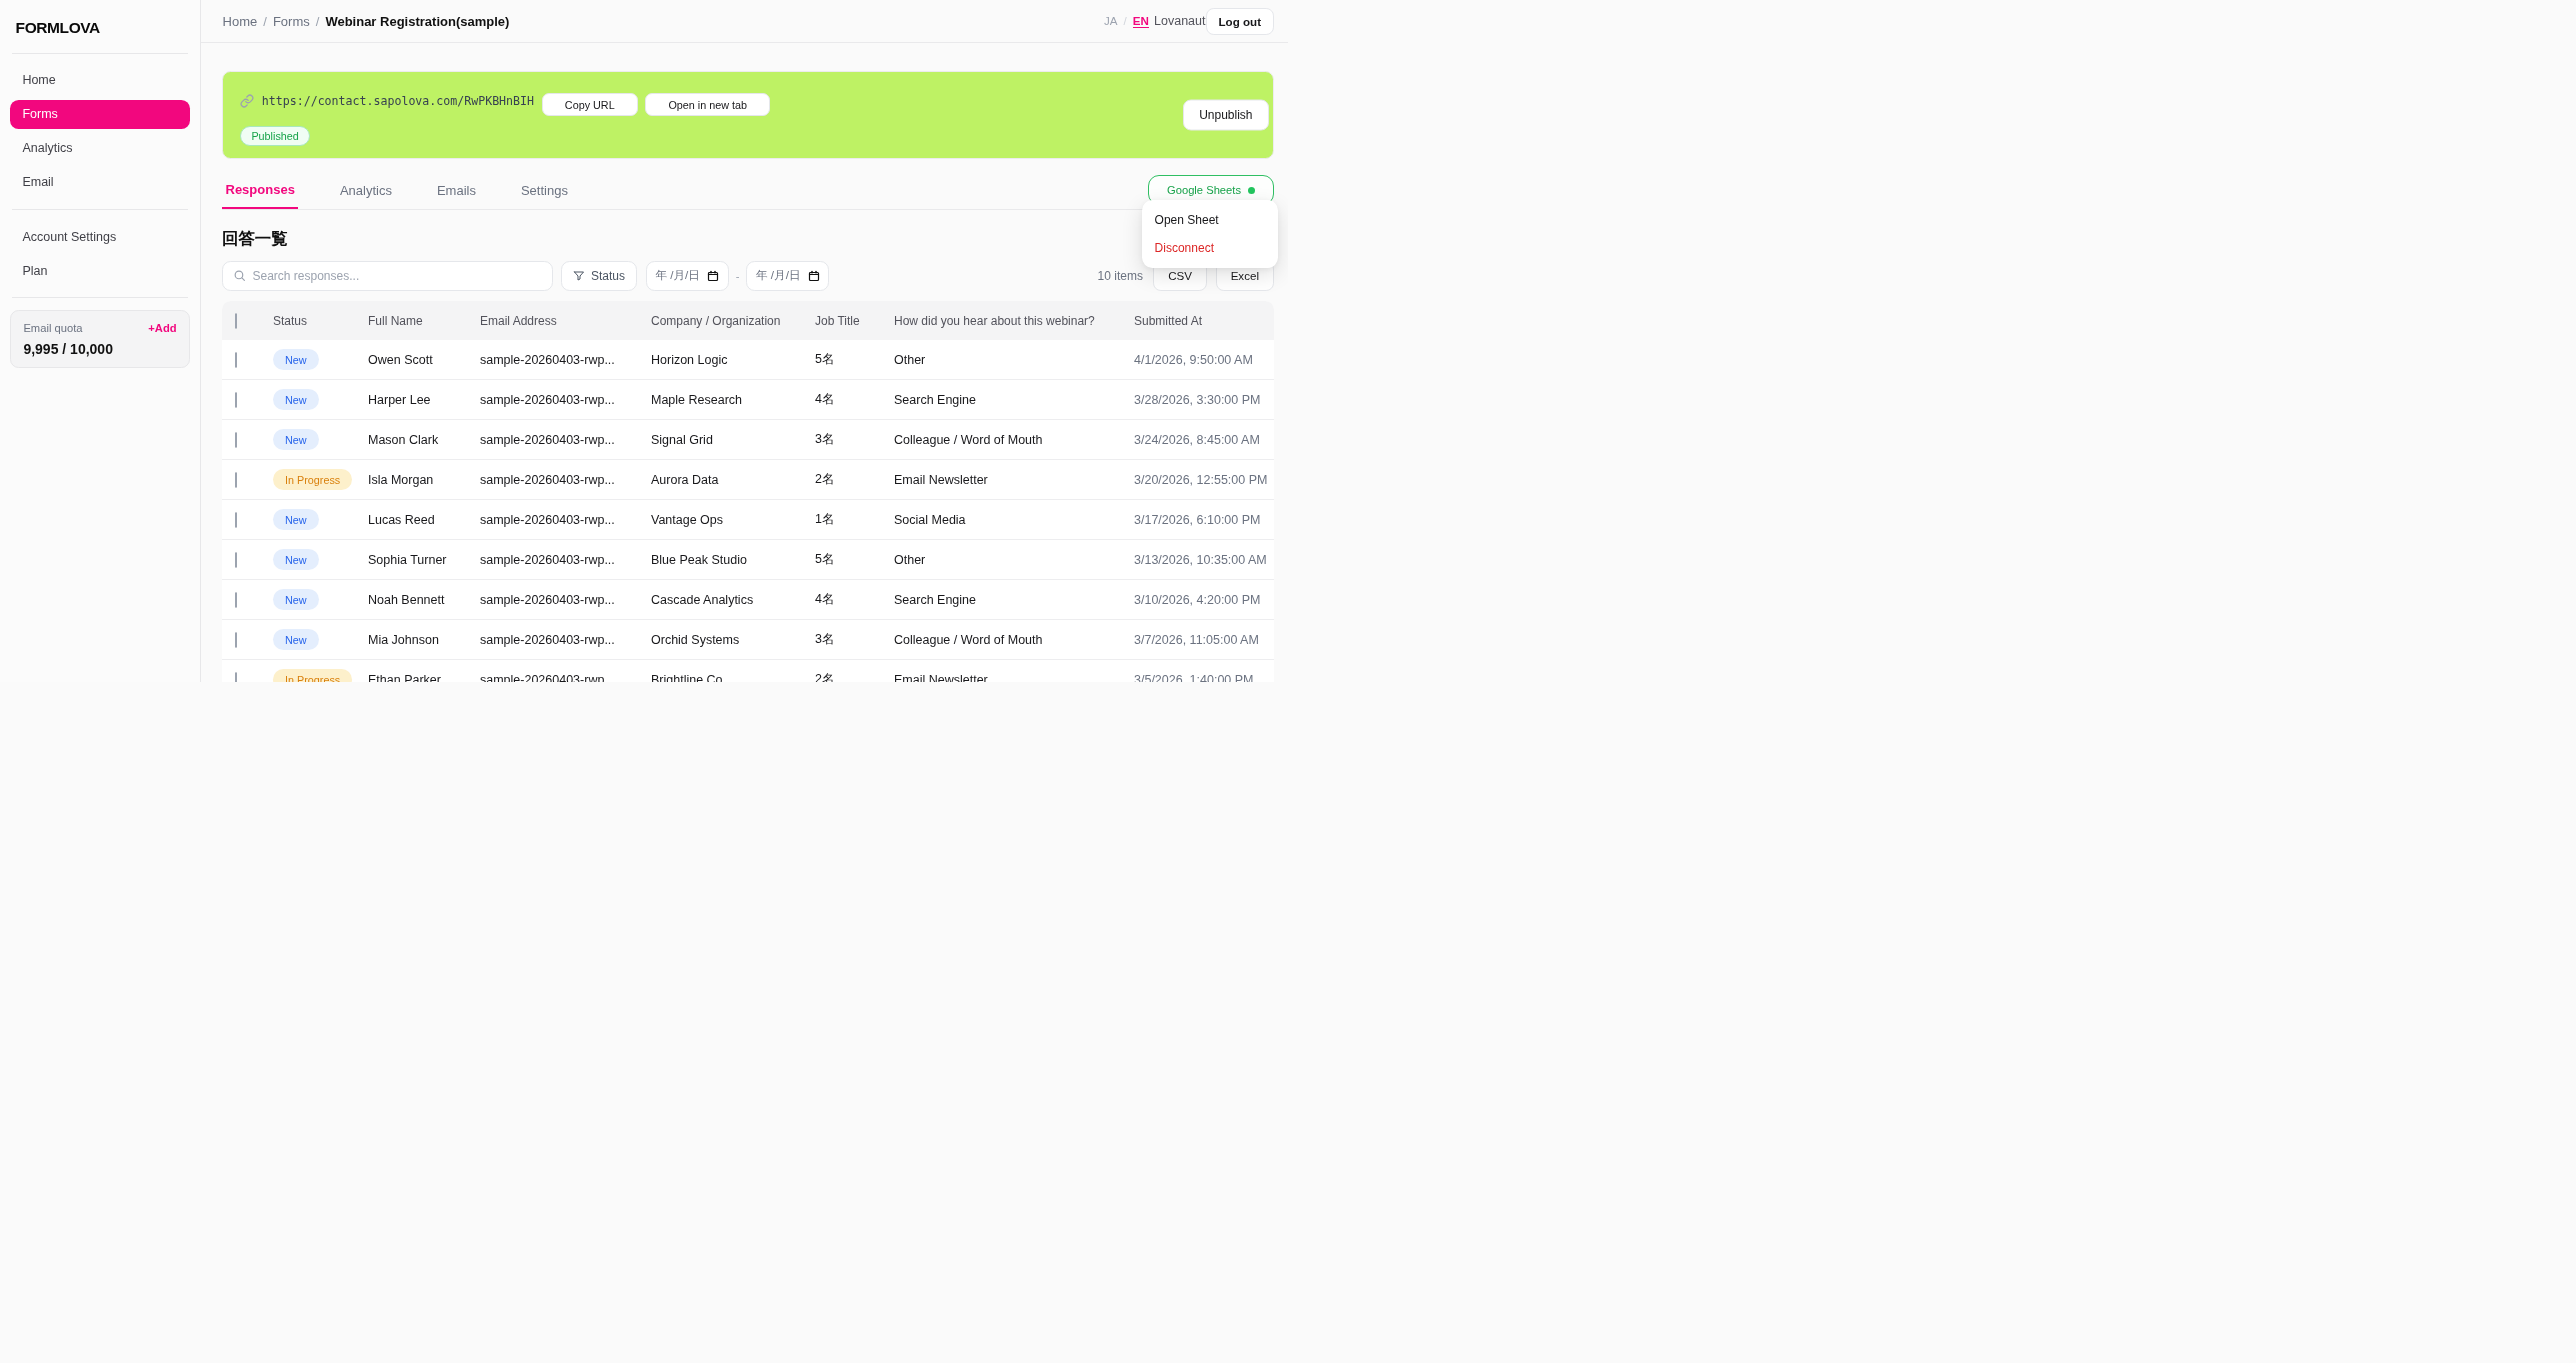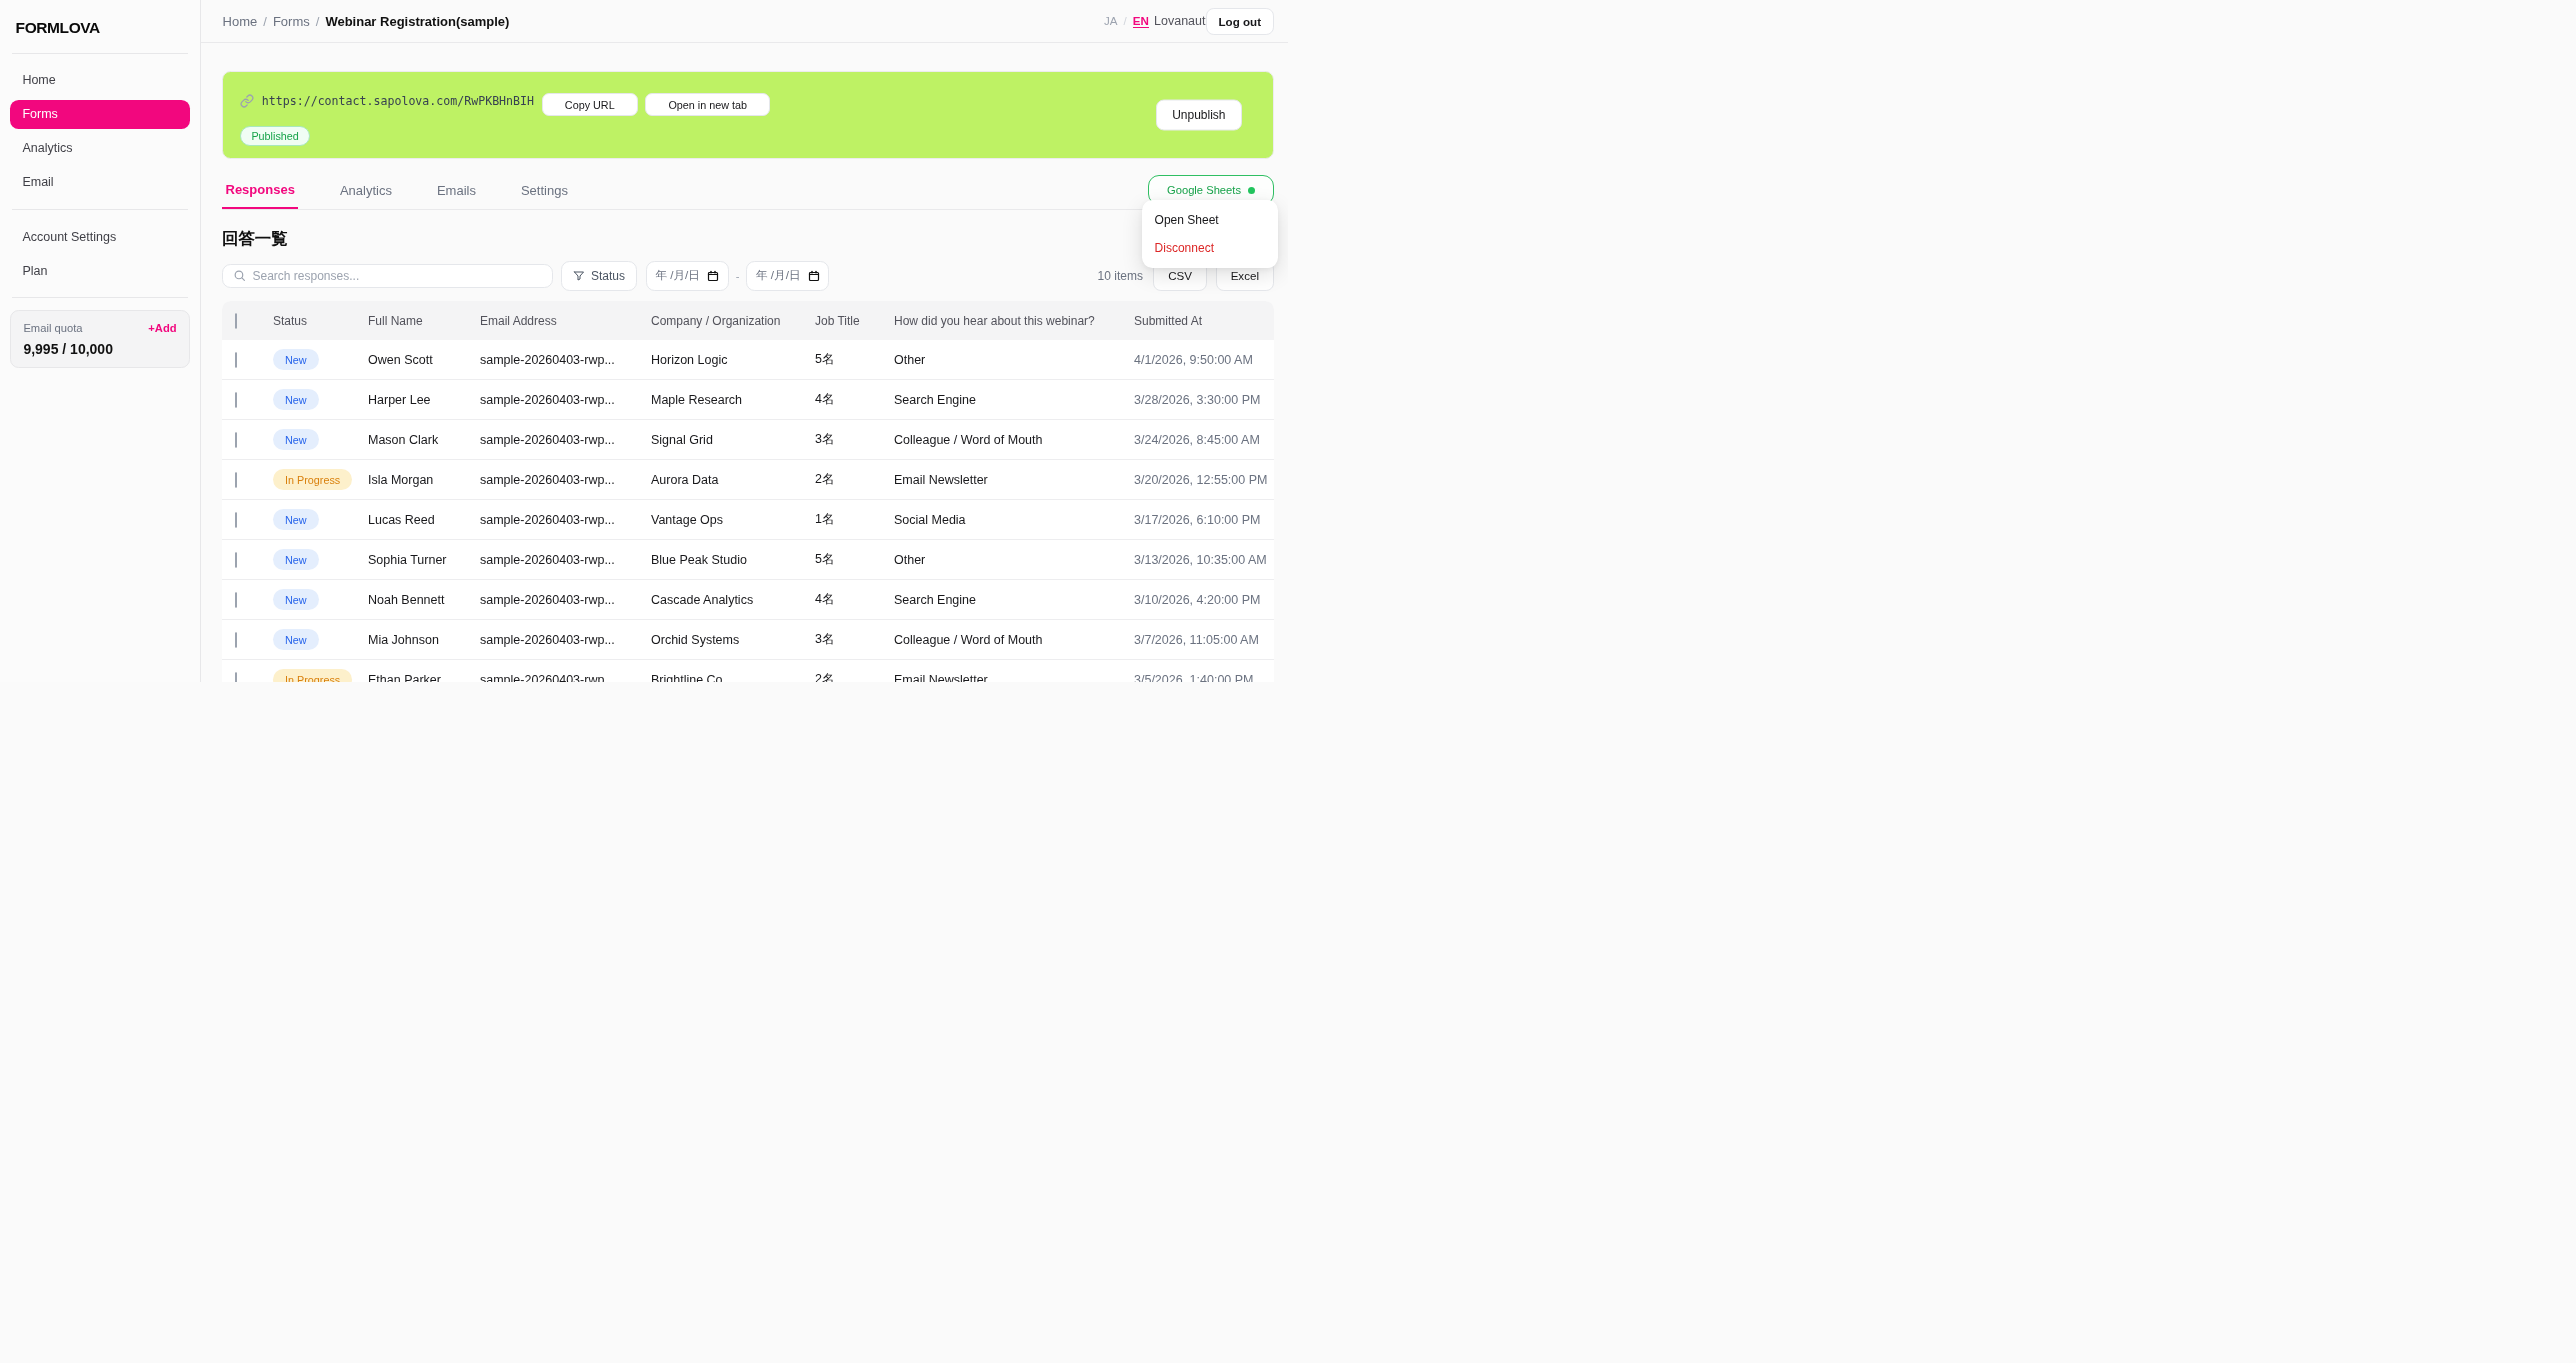--- a/index.html
+++ b/index.html
@@ -36,33 +36,33 @@
   .logout-btn { background:#fff; border:0.9px solid #e5e7eb; border-radius:7.8px; padding:6px 12px; font-size:11.6px; color:#18181b; cursor:pointer;font-weight:bold; }
 
   .content { padding:0 14px 0 21px; position:relative; }
 
   
   .publish-card { margin-top:28px; background:#bef264; border:0.9px solid #ececee; border-radius:8.6px; padding:13px 17px 12px 17px; position:relative; min-height:82px; }
   .url-row { display:flex; align-items:center; gap:7.8px; }
   .url-text { font-family:"DejaVu Sans Mono", monospace; font-size:11.6px; color:#374151; }
   .mini-btn { background:#fff; border:0.9px solid #e5e7eb; border-radius:7px; height:23px; padding:0 22px; font-size:10.8px; color:#18181b; cursor:pointer; font-family:"Liberation Sans", sans-serif;margin-top:8px; }
   .published-badge { display:inline-flex; align-items:center; margin-top:9.5px; height:20px; padding:0 10.4px; border-radius:862px; background:#f0fdf4; border:0.9px solid #a7e8bd; color:#16a34a; font-size:10.8px; }
-  .unpublish-btn { position:absolute; right:31px; top:50%; transform:translateY(-50%); background:#fff; border:0.9px solid #e5e7eb; border-radius:7.8px; height:31px; padding:0 15.5px; font-size:12px; color:#18181b; cursor:pointer; }
+  .unpublish-btn { position:absolute; right:4px; top:50%; transform:translateY(-50%); background:#fff; border:0.9px solid #e5e7eb; border-radius:7.8px; height:31px; padding:0 15.5px; font-size:12px; color:#18181b; cursor:pointer; }
 
   
   .tabs-row { margin-top:20px; display:flex; align-items:flex-end; border-bottom:0.9px solid #e9e9eb; position:relative; height:31px; }
   .tab { font-size:13px; color:#6b7280; padding:0 3.5px 10.4px 3.5px; margin-right:38px; cursor:pointer; }
   .tab.active { color:#f2077e; font-weight:700; border-bottom:2.2px solid #f2077e; margin-bottom:-0.9px; }
   .gsheets-btn { position:absolute; right:0; top:-3.5px; display:flex; align-items:center; gap:7px; border:1.3px solid #2fbf63; color:#17a34a; background:#fdfefd; border-radius:11px; height:30px; padding:0 18px; font-size:11.2px; cursor:pointer; }
   .green-dot { width:7px; height:7px; border-radius:50%; background:#22c55e; }
 
   
   .list-heading { margin-top:18px; font-size:16.4px; font-weight:700; color:#111; }
   .toolbar { margin-top:11.2px; display:flex; align-items:center; position:relative; height:30px; }
-  .search-box { width:331px; height:24px; border:0.9px solid #e5e7eb; border-radius:8.6px; background:#fff; display:flex; align-items:center; padding:0 9.5px; gap:7px; }
+  .search-box { width:331px; height:30px; border:0.9px solid #e5e7eb; border-radius:8.6px; background:#fff; display:flex; align-items:center; padding:0 9.5px; gap:7px; }
   .search-box input { border:none; outline:none; flex:1; font-size:12px; color:#18181b; background:transparent; font-family:"Liberation Sans", sans-serif; }
   .search-box input::placeholder { color:#9ca3af; }
   .status-btn { margin-left:7.8px; height:30px; border:0.9px solid #e5e7eb; border-radius:8.6px; background:#fff; display:flex; align-items:center; gap:6px; padding:0 11.2px; font-size:12px; color:#4b5563; cursor:pointer; }
   .date-input { margin-left:8.6px; height:30px; width:83px; border:0.9px solid #e5e7eb; border-radius:8.6px; background:#fff; display:flex; align-items:center; justify-content:space-between; padding:0 8.6px; font-size:11.6px; color:#6b7280; cursor:pointer; }
   .date-dash { margin-left:7px; margin-right:-1.7px; color:#9ca3af; font-size:11.2px; }
   .toolbar-right { position:absolute; right:0; display:flex; align-items:center; gap:8.6px; }
   .items-count { color:#6b7280; font-size:12px; margin-right:1.7px; }
   .export-btn { height:30px; border:0.9px solid #e5e7eb; border-radius:7.8px; background:#fff; padding:0 14px; font-size:11.6px; color:#18181b; cursor:pointer; }
 
   

